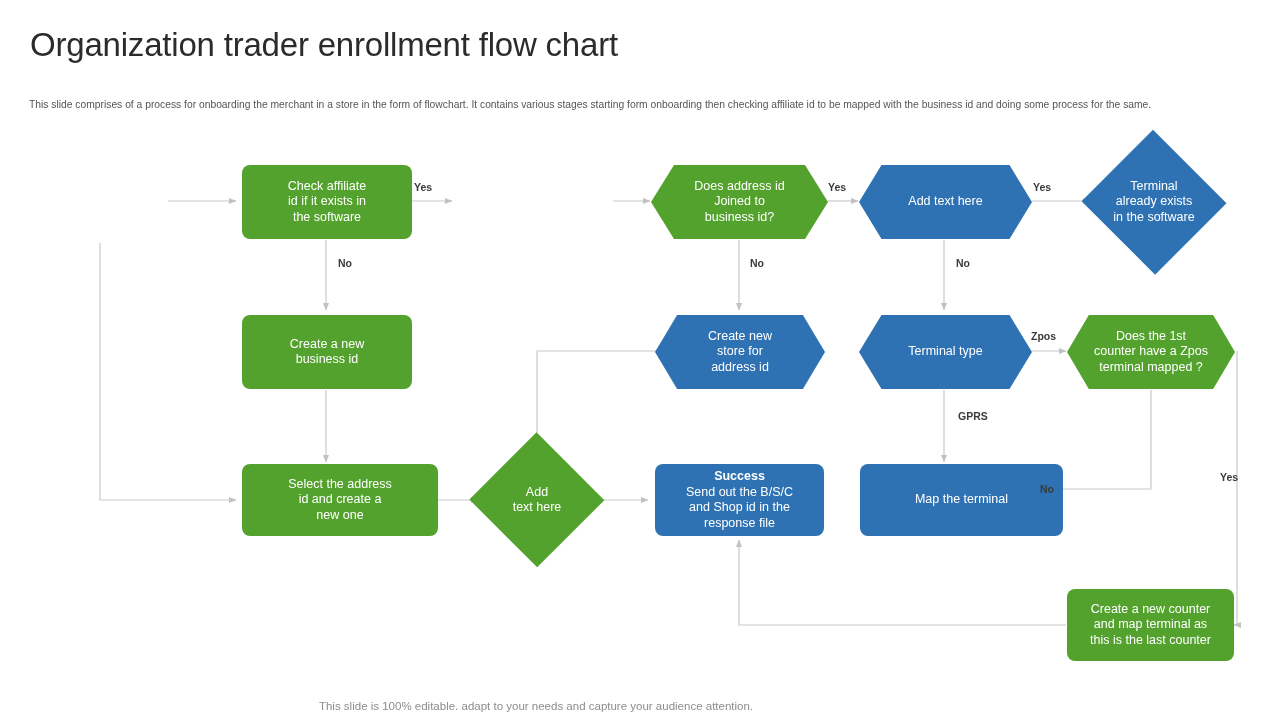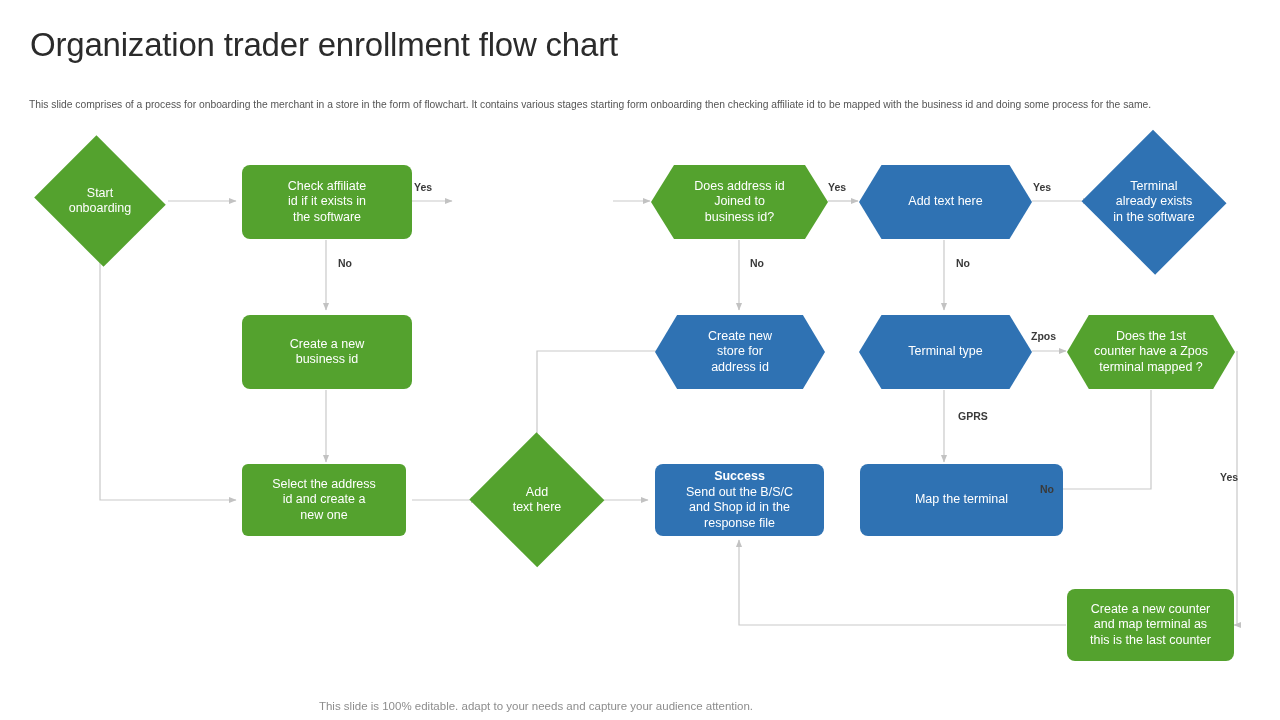--- a/index.html
+++ b/index.html
@@ -174,25 +174,20 @@
       <path d="M100,243 L100,500 L236,500"></path>
 
       <path d="M1151,390 L1151,489 L1032,489"></path>
 
       <path d="M1237,351 L1237,625 L1234,625"></path>
 
       <path d="M1066,625 L739,625 L739,540"></path>
     </g>
   </svg>
 
-  <div class="node shape-diamond green" style="left:32px; top:140px; width:136px; height:122px;">
-    <span class="diamond-bg"></span>
-    <span class="label">Start
-onboarding</span>
-  </div>
 
   <div class="node shape-rect green" style="left:242px; top:165px; width:170px; height:74px;">
     <span class="label">Check  affiliate
 id  if it exists in
 the software</span>
   </div>
 
 
   <div class="node shape-hex green" style="left:651px; top:165px; width:177px; height:74px;">
     <span class="hex-bg"></span>
@@ -230,21 +225,21 @@
     <span class="label">Terminal  type</span>
   </div>
 
   <div class="node shape-hex green" style="left:1067px; top:315px; width:168px; height:74px;">
     <span class="hex-bg"></span>
     <span class="label">Does the 1st
 counter have  a Zpos
 terminal mapped ?</span>
   </div>
 
-  <div class="node shape-rect green" style="left:242px; top:464px; width:164px; height:72px;border-radius:6px;">
+  <div class="node shape-rect green" style="left:242px; top:464px; width:196px; height:72px;">
     <span class="label">Select the address
 id and create a
 new one</span>
   </div>
 
   <div class="node shape-diamond green" style="left:470px; top:434px; width:134px; height:132px;">
     <span class="diamond-bg"></span>
     <span class="label">Add
 text here</span>
   </div>

